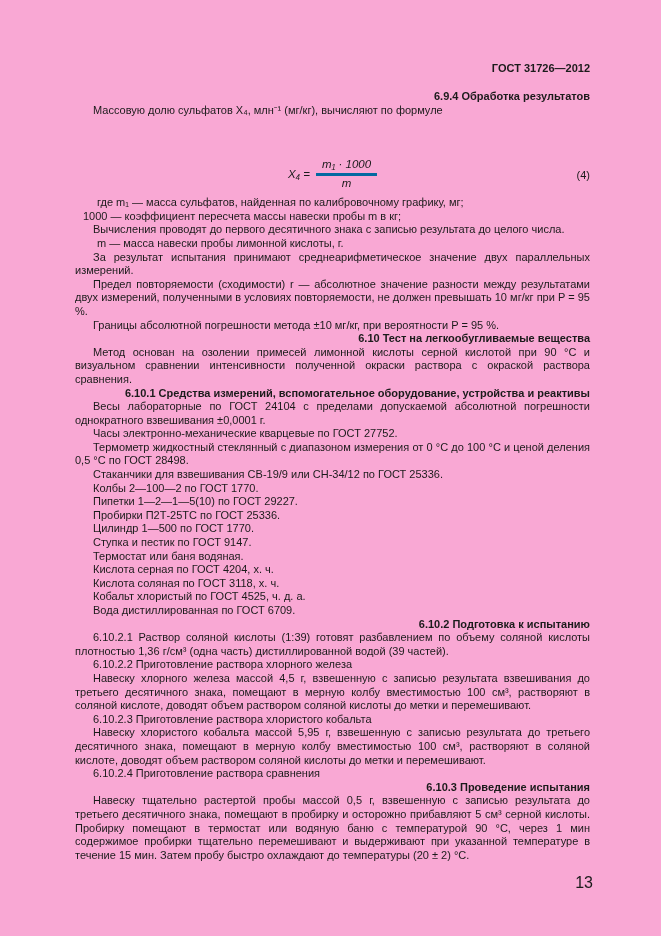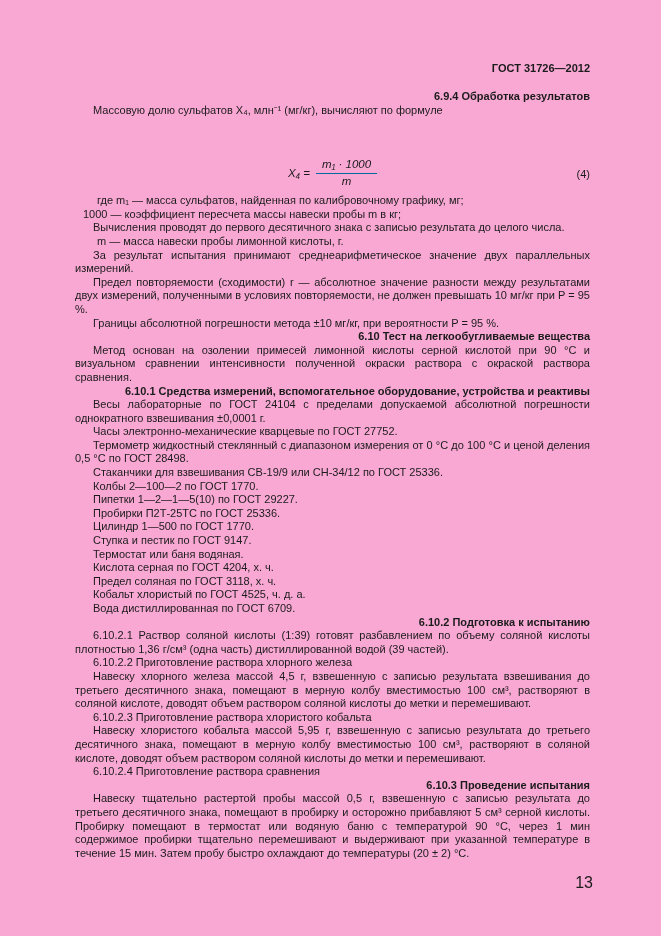--- a/index.html
+++ b/index.html
@@ -42,21 +42,21 @@
     padding: 5px 0 6px;
     margin-top: 36px;
   }
   .f-inner {
     display: inline-flex;
     align-items: center;
     gap: 6px;
     font-style: italic;
   }
   .frac { display: inline-block; text-align: center; vertical-align: middle; }
-  .frac .num { display: block; border-bottom: 1px solid #0369a1; padding: 0 6px 2px; }
+  .frac .num { display: block; border-bottom: 3px solid #0369a1; padding: 0 6px 2px; }
   .frac .den { display: block; padding-top: 1px; }
   .f-num {
     position: absolute; right: 0; top: 50%;
     transform: translateY(-50%);
     font-style: normal;
     font-size: 11px;
   }
   .page-number {
     position: absolute;
     right: 68px; bottom: 44px;
@@ -93,21 +93,21 @@
       <div class="blk p">Часы электронно-механические кварцевые по ГОСТ 27752.</div>
       <div class="blk p">Термометр жидкостный стеклянный с диапазоном измерения от 0 °С до 100 °С и ценой деления 0,5 °С по ГОСТ 28498.</div>
       <div class="blk p">Стаканчики для взвешивания СВ-19/9 или СН-34/12 по ГОСТ 25336.</div>
       <div class="blk p">Колбы 2—100—2 по ГОСТ 1770.</div>
       <div class="blk p">Пипетки 1—2—1—5(10) по ГОСТ 29227.</div>
       <div class="blk p">Пробирки П2Т-25ТС по ГОСТ 25336.</div>
       <div class="blk p">Цилиндр 1—500 по ГОСТ 1770.</div>
       <div class="blk p">Ступка и пестик по ГОСТ 9147.</div>
       <div class="blk p">Термостат или баня водяная.</div>
       <div class="blk p">Кислота серная по ГОСТ 4204, х. ч.</div>
-      <div class="blk p">Предел соляная по ГОСТ 3118, х. ч.</div>
+      <div class="blk p">Кислота соляная по ГОСТ 3118, х. ч.</div>
       <div class="blk p">Кобальт хлористый по ГОСТ 4525, ч. д. а.</div>
       <div class="blk p">Вода дистиллированная по ГОСТ 6709.</div>
       <div class="blk h">6.10.2 Подготовка к испытанию</div>
       <div class="blk p">6.10.2.1 Раствор соляной кислоты (1:39) готовят разбавлением по объему соляной кислоты плотностью 1,36 г/см³ (одна часть) дистиллированной водой (39 частей).</div>
       <div class="blk p">6.10.2.2 Приготовление раствора хлорного железа</div>
       <div class="blk p">Навеску хлорного железа массой 4,5 г, взвешенную с записью результата взвешивания до третьего десятичного знака, помещают в мерную колбу вместимостью 100 см³, растворяют в соляной кислоте, доводят объем раствором соляной кислоты до метки и перемешивают.</div>
       <div class="blk p">6.10.2.3 Приготовление раствора хлористого кобальта</div>
       <div class="blk p">Навеску хлористого кобальта массой 5,95 г, взвешенную с записью результата до третьего десятичного знака, помещают в мерную колбу вместимостью 100 см³, растворяют в соляной кислоте, доводят объем раствором соляной кислоты до метки и перемешивают.</div>
       <div class="blk p">6.10.2.4 Приготовление раствора сравнения</div>
       <div class="blk h">6.10.3 Проведение испытания</div>

